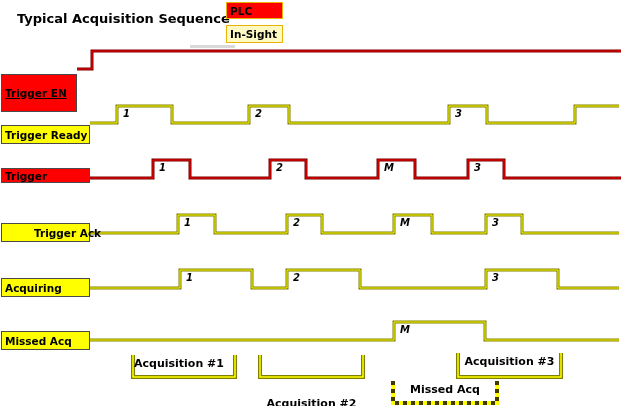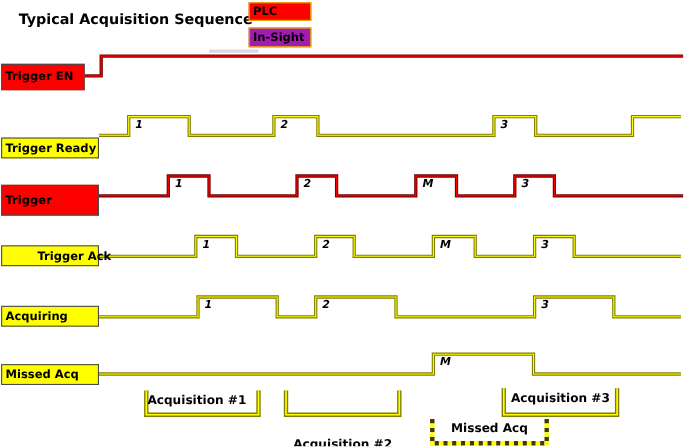--- a/index.html
+++ b/index.html
@@ -8,21 +8,21 @@
     font-family:"DejaVu Sans","Liberation Sans",sans-serif;color:#000;
   }
   #wires{position:absolute;left:0;top:0;}
   .title{position:absolute;left:17px;top:11px;font-size:13px;font-weight:bold;white-space:nowrap;}
   .legend-box{
     position:absolute;left:226px;width:57px;box-sizing:border-box;
     border:1px solid #eab308;font-size:10.5px;font-weight:bold;
     display:flex;align-items:center;padding-left:3px;white-space:nowrap;
   }
   .legend-box.plc{top:2px;height:17px;background:#ff0000;}
-  .legend-box.insight{top:25px;height:18px;background:#a21caf;}
+  .legend-box.insight{top:25px;height:18px;background:#fef9c3;}
   .sig-label{
     position:absolute;box-sizing:border-box;border:1px solid #4a4a4a;
     font-size:10.5px;font-weight:bold;display:flex;align-items:center;
     padding-left:3px;white-space:nowrap;z-index:2;
   }
   .sig-label.plc{background:#ff0000;}
   .sig-label.insight{background:#ffff00;}
   .pulse-mark{
     position:absolute;font-size:10px;font-weight:bold;font-style:italic;z-index:3;white-space:nowrap;
   }
@@ -62,23 +62,23 @@
 
   <div class="legend-box plc">
     <span>PLC</span>
   </div>
   <div class="legend-box insight">
     <span>In-Sight</span>
   </div>
 
   <div class="artifact"></div>
 
-  <div class="sig-label plc" style="left: 1px; top: 58px; width: 76px; height: 24px;">Trigger EN</div>
+  <div class="sig-label plc" style="left: 1px; top: 74px; width: 76px; height: 38px; text-decoration: underline;">Trigger EN</div>
   <div class="sig-label insight" style="left: 1px; top: 113px; width: 89px; height: 19px; margin-top: 12px;">Trigger Ready</div>
-  <div class="sig-label plc" style="left: 1px; top: 168px; width: 89px; height: 28px;">Trigger</div>
+  <div class="sig-label plc" style="left: 1px; top: 168px; width: 89px; height: 15px;">Trigger</div>
   <div class="sig-label insight" style="left: 1px; top: 223px; width: 89px; height: 19px; padding-left: 32px;">Trigger Ack</div>
   <div class="sig-label insight" style="left: 1px; top: 278px; width: 89px; height: 19px; text-align: right;">Acquiring</div>
   <div class="sig-label insight" style="left: 1px; top: 331px; width: 89px; height: 19px;">Missed Acq</div>
 
   <div class="bracket-label" style="left: 133px; top: 357px; width: 92px;">Acquisition #1</div>
   <div class="bracket-label" style="left: 260px; top: 357px; width: 103px; margin-top: 40px;">Acquisition #2</div>
   <div class="bracket-label" style="left: 458px; top: 355px; width: 103px;">Acquisition #3</div>
   <div class="bracket-label" style="left: 393px; top: 383px; width: 104px;">Missed Acq</div>
 <div class="pulse-mark" style="left: 123px; top: 108px;">1</div>
     <div class="pulse-mark" style="left: 255px; top: 108px;">2</div>

